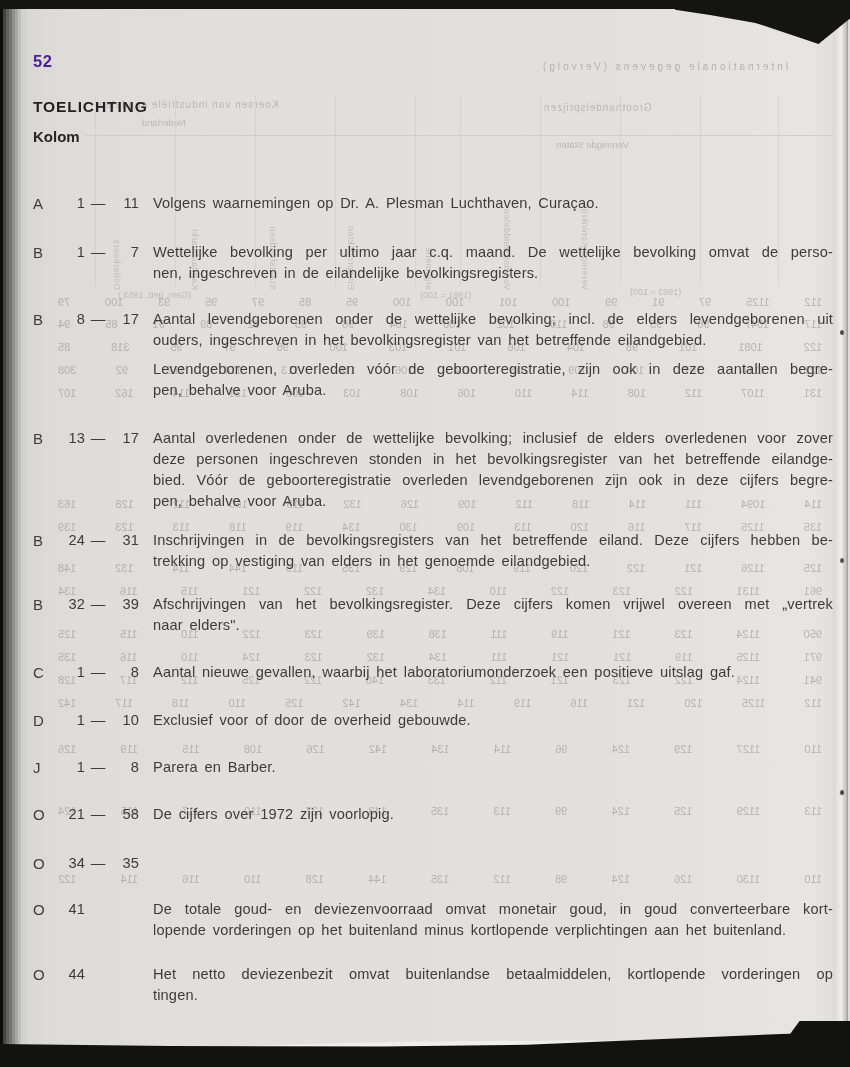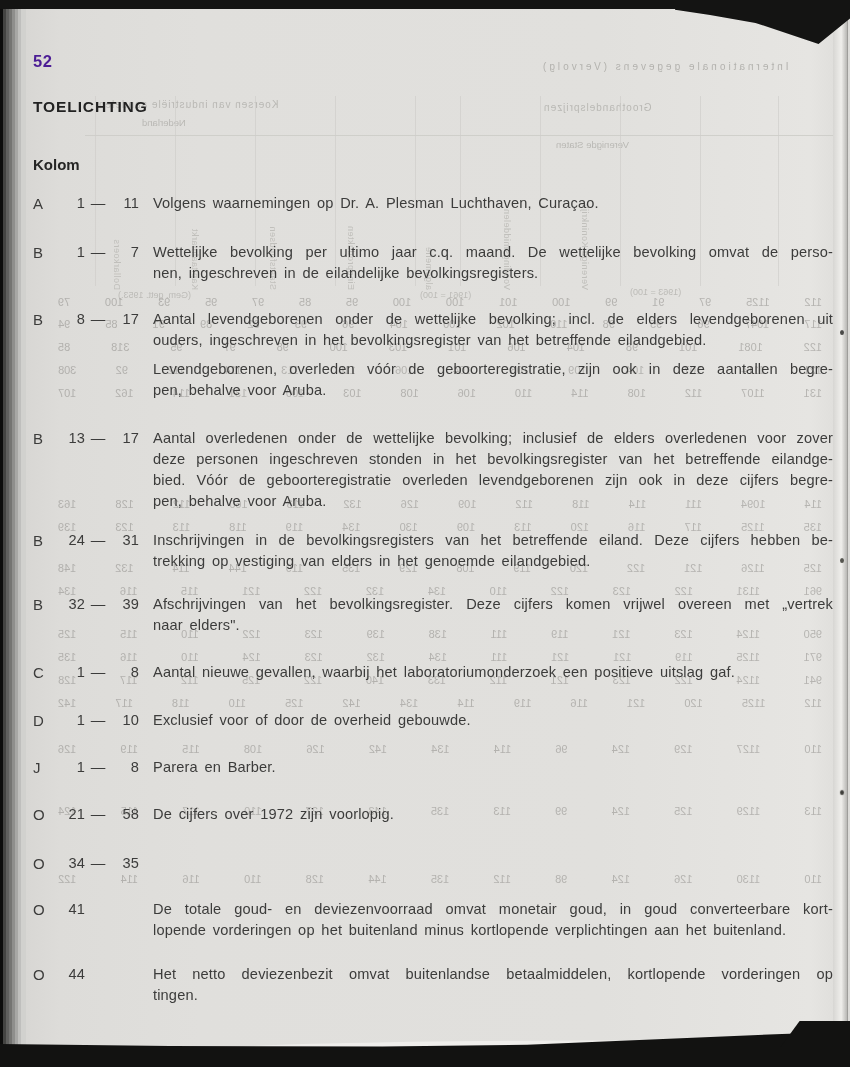--- a/index.html
+++ b/index.html
@@ -24,21 +24,21 @@
   .g-vline{position:absolute;width:1px;background:#cecdc9;opacity:.65;}
   .g-row{position:absolute;left:58px;right:28px;transform:scaleX(-1);
     font-size:11px;color:rgba(138,137,132,.52);
     text-align:justify;text-align-last:justify;white-space:normal;}
   .g-subhdr{font-size:9px;color:#bcbbb7;}
   
   .content{position:absolute;inset:0;z-index:2;color:#3b3b3a;}
   .pagenum{position:absolute;left:33px;top:52px;font-size:16.5px;font-weight:bold;color:#4c1d95;letter-spacing:.5px;}
   .doc-title{position:absolute;left:33px;right:1px;top:98px;text-align:left;
     font-size:15.5px;font-weight:bold;color:#222;letter-spacing:.9px;}
-  .kolom{position:absolute;left:33px;top:156px;font-size:15px;font-weight:bold;color:#262625;}
+  .kolom{position:absolute;left:33px;top:128px;font-size:15px;font-weight:bold;color:#262625;}
   #entries{position:absolute;top:193px;left:0;right:0;padding:0 17px 0 33px;}
   .entry{display:grid;grid-template-columns:26px 78px 1fr;column-gap:8px;
     font-size:14.6px;line-height:21px;letter-spacing:.15px;word-spacing:2.5px;color:#3c3c3b;}
   .entry .letter{font-size:15px;}
   .range{display:flex;align-items:flex-start;line-height:21px;}
   .range .n1{width:18px;text-align:right;}
   .range .dash{width:22px;text-align:center;margin:0 2px;}
   .range .n2{width:28px;text-align:right;}
   .para{margin:0;}
   .para + .para{margin-top:8px;}

